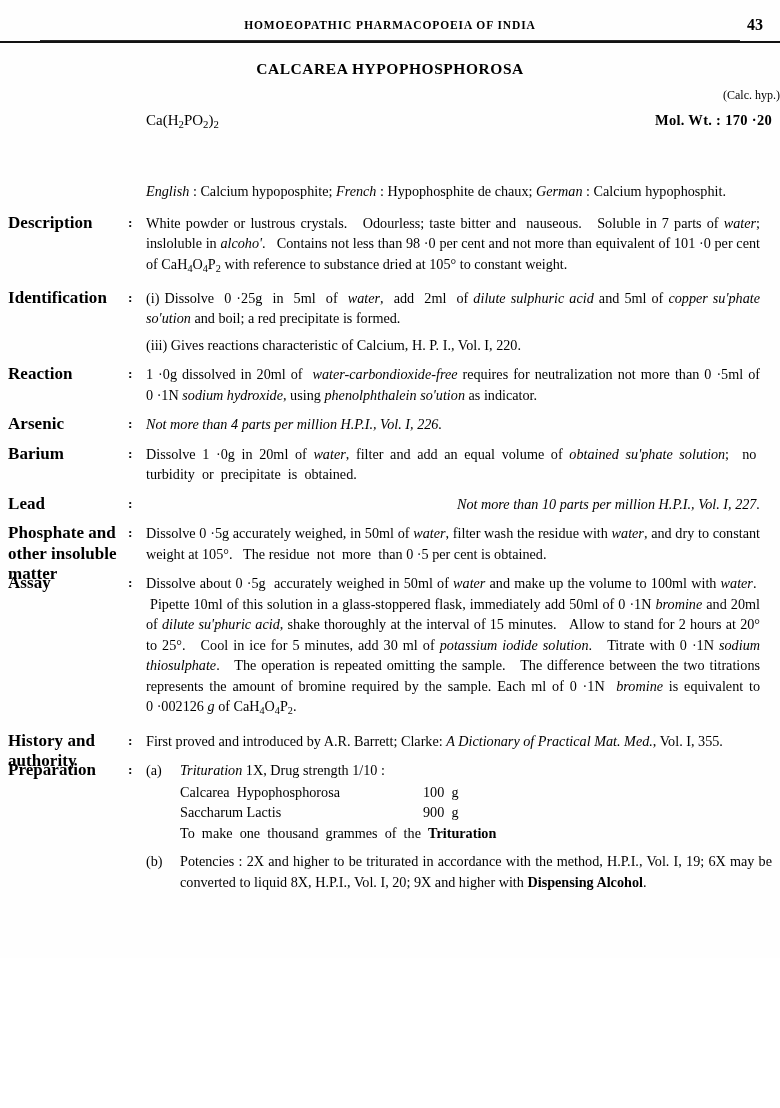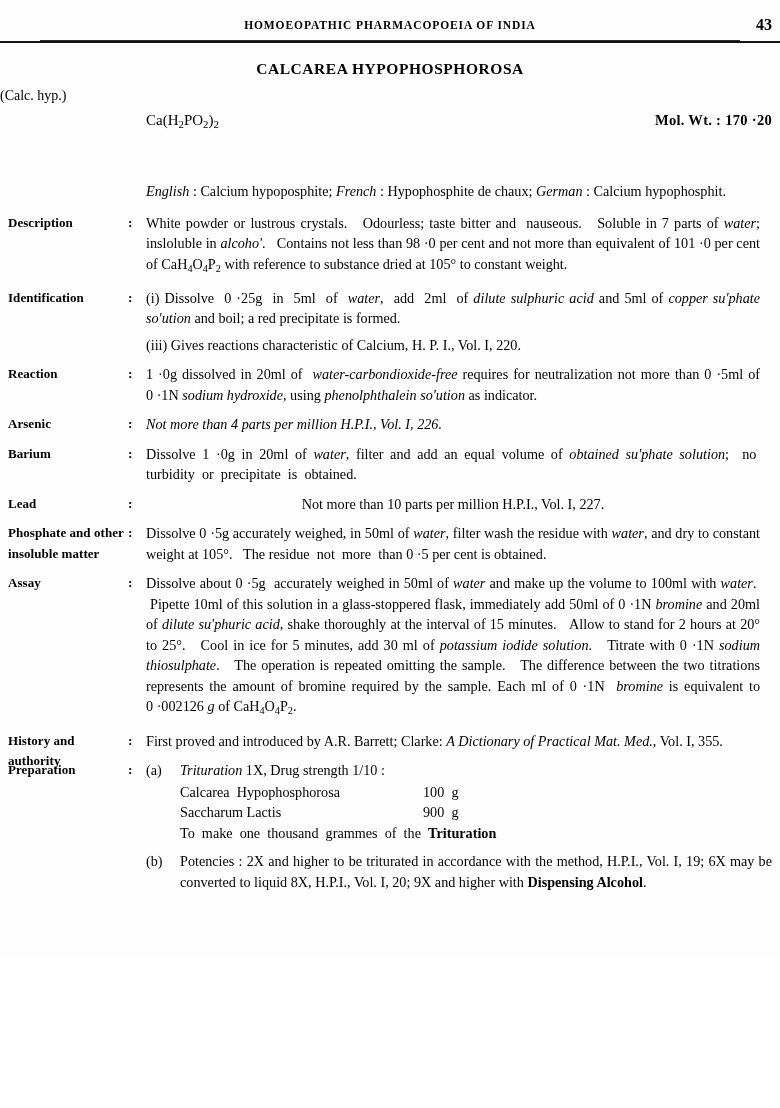--- a/index.html
+++ b/index.html
@@ -39,21 +39,21 @@
     width: 780px;
     text-align: center;
     font-size: 11.5px;
     font-weight: bold;
     letter-spacing: 0.9px;
     line-height: 14px;
     font-family: "Liberation Serif", "DejaVu Serif", serif;
   }
   .runhead-folio {
     position: absolute;
-    right: 8px;
+    right: 17px;
     top: -2px;
     font-size: 16px;
     font-weight: bold;
     line-height: 18px;
   }
   .rule {
     position: absolute;
     top: 41px;
     left: 0px;
     width: 780px;
@@ -79,22 +79,22 @@
     text-align: center;
     font-size: 15.5px;
     font-weight: bold;
     letter-spacing: 0.55px;
   }
   .mono-sub {
     position: absolute;
     top: 88px;
     left: 0;
     width: 780px;
-    text-align: left;
-    font-size: 14px;
+    text-align: right;
+    font-size: 12px;
   }
 
   .formula-row {
     position: absolute;
     top: 112px;
     left: 146px;
     width: 626px;
     height: 20px;
   }
   .formula {
@@ -125,21 +125,21 @@
     position: relative;
     width: 780px;
     margin-bottom: 9px;
   }
 
   .label {
     position: absolute;
     left: 8px;
     top: 0;
     width: 118px;
-    font-size: 13px;
+    font-size: 17px;
     font-weight: bold;
     line-height: 20.5px;
     letter-spacing: 0.05px;
   }
   .colon {
     position: absolute;
     left: 128px;
     top: 0;
     font-size: 13.5px;
     font-weight: bold;
@@ -242,21 +242,21 @@
       <div class="colon">:</div>
       <div class="content">
         <p>Dissolve 1&nbsp;·0g in 20ml of <i>water</i>, filter and add an equal volume of <i>obtained su'phate solution</i>;&nbsp; no&nbsp; turbidity&nbsp; or&nbsp; precipitate&nbsp; is&nbsp; obtained.</p>
       </div>
     </div>
 
     <div class="row">
       <div class="label">Lead</div>
       <div class="colon">:</div>
       <div class="content">
-        <p style="text-align:center;">Not more than 10 parts per million H.P.I., Vol. I, 227.</p>
+        <p style="text-align:right;font-style:italic;">Not more than 10 parts per million H.P.I., Vol. I, 227.</p>
       </div>
     </div>
 
     <div class="row">
       <div class="label">Phosphate and other insoluble matter</div>
       <div class="colon">:</div>
       <div class="content">
         <p>Dissolve 0&nbsp;·5g accurately weighed, in 50ml of <i>water</i>, filter wash the residue with <i>water</i>, and dry to constant weight at 105°.&nbsp; &nbsp;The residue&nbsp; not&nbsp; more&nbsp; than 0&nbsp;·5 per cent is obtained.</p>
       </div>
     </div>

